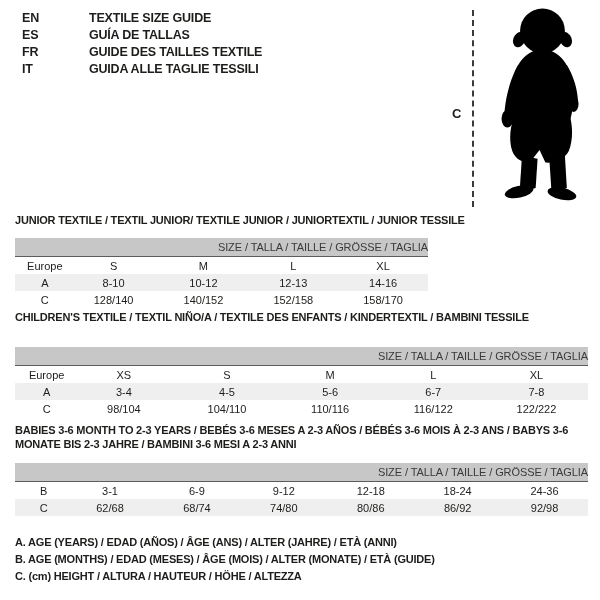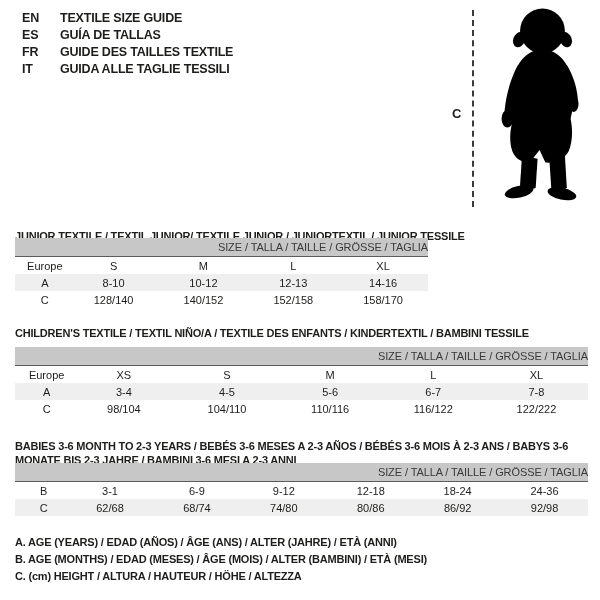--- a/index.html
+++ b/index.html
@@ -3,30 +3,30 @@
 <meta charset="utf-8">
 <style>
   html,body{margin:0;padding:0;background:#fff;}
   body{font-family:"Liberation Sans","DejaVu Sans",sans-serif;color:#1d1d1b;}
   .page{position:relative;width:600px;height:600px;background:#fff;overflow:hidden;}
 
   
   .lang-block{position:absolute;left:22px;top:10px;}
   .lang-row{display:flex;line-height:17px;font-size:12.5px;font-weight:bold;letter-spacing:-0.2px;}
   .lang-code{width:38px;flex:0 0 38px;}
-  .lang-text{white-space:nowrap;}
+  .lang-text{white-space:nowrap;margin-left:29px;}
 
   
   .height-line{position:absolute;left:472px;top:10px;height:197px;width:0;border-left:2px dashed #3a3a3a;}
   .height-label{position:absolute;left:452px;top:106px;font-size:13px;font-weight:bold;}
   .baby{position:absolute;left:483px;top:4px;width:117px;height:206px;}
   .baby svg{width:100%;height:100%;}
 
   
-  .tbl-title{position:absolute;left:15px;font-size:11px;font-weight:bold;letter-spacing:-0.2px;line-height:14px;margin-top:16px;}
+  .tbl-title{position:absolute;left:15px;font-size:11px;font-weight:bold;letter-spacing:-0.2px;line-height:14px;}
   .size-table{position:absolute;left:15px;border-collapse:collapse;table-layout:fixed;font-size:11px;}
   .size-table .hdr td{background:#c7c7c7;color:#3a3a3a;text-align:right;padding-left:6px;height:18px;
                       border-bottom:1px solid #5c5c5c;letter-spacing:-0.1px;}
   .size-table td{height:17px;padding:0;text-align:center;vertical-align:middle;}
   .size-table td.lbl{text-align:center;padding-left:6px;margin-top:21px;}
   .size-table tr.alt td{background:#efefef;}
 
   
   .legend{position:absolute;left:15px;top:534px;}
   .legend-line{font-size:11px;font-weight:bold;line-height:17px;letter-spacing:-0.2px;white-space:nowrap;}
@@ -190,17 +190,17 @@
           <td>74/80</td>
           <td>80/86</td>
           <td>86/92</td>
           <td>92/98</td>
         </tr>
       </tbody>
   </table>
 
   <div class="legend">
     <div class="legend-line">A. AGE (YEARS) / EDAD (AÑOS) / ÂGE (ANS) / ALTER (JAHRE) / ETÀ (ANNI)</div>
-    <div class="legend-line">B. AGE (MONTHS) / EDAD (MESES) / ÂGE (MOIS) / ALTER (BAMBINI) / ETÀ (MESI)</div>
+    <div class="legend-line">B. AGE (MONTHS) / EDAD (MESES) / ÂGE (MOIS) / ALTER (MONATE) / ETÀ (GUIDE)</div>
     <div class="legend-line">C. (cm) HEIGHT / ALTURA / HAUTEUR / HÖHE / ALTEZZA</div>
   </div>
 
 </div>
 
 </body></html>

